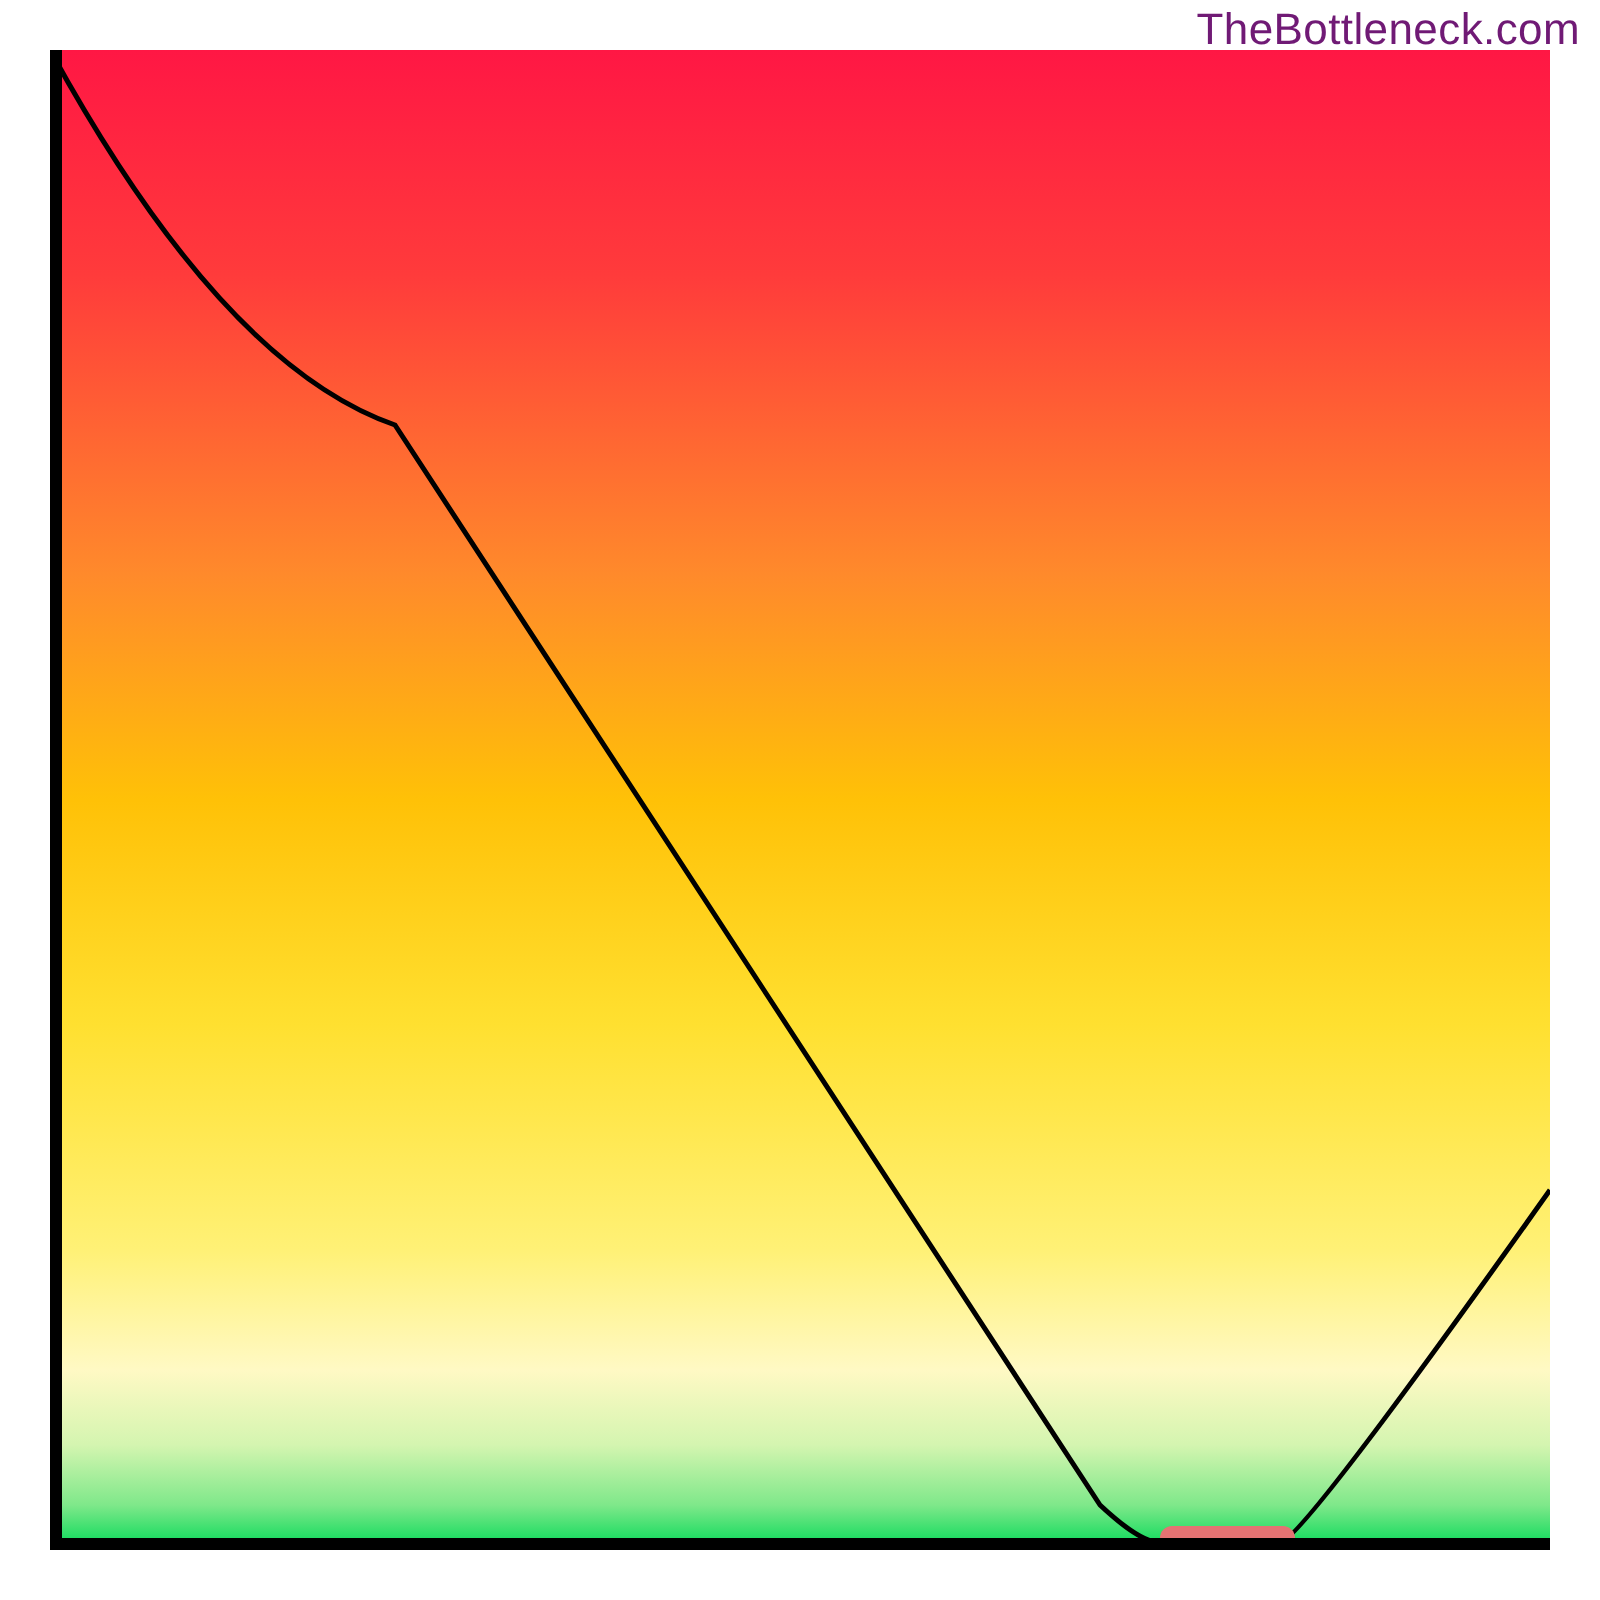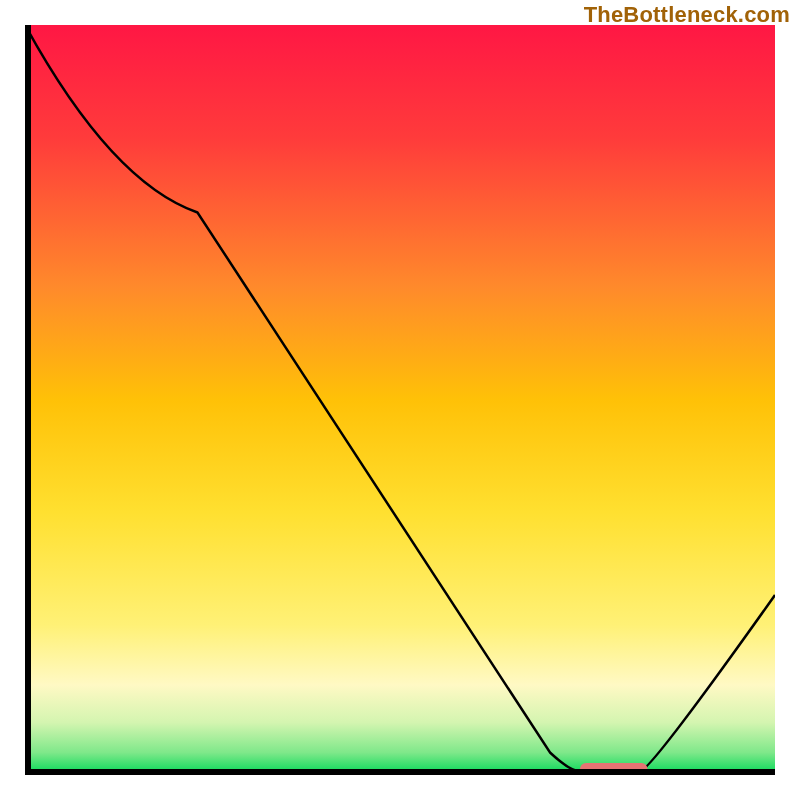--- a/index.html
+++ b/index.html
@@ -9,22 +9,22 @@
     height: 800px;
     background: #ffffff;
     position: relative;
     font-family: Arial, Helvetica, sans-serif;
   }
   .watermark {
     position: absolute;
     top: 2px;
     right: 10px;
     font-size: 22px;
-    font-weight: 700;
-    color: #a16207;
+    font-weight: 400;
+    color: #701a75;
     z-index: 10;
     letter-spacing: 0.2px;
   }
   .plot-area {
     position: absolute;
     left: 25px;
     top: 25px;
     width: 750px;
     height: 750px;
   }

